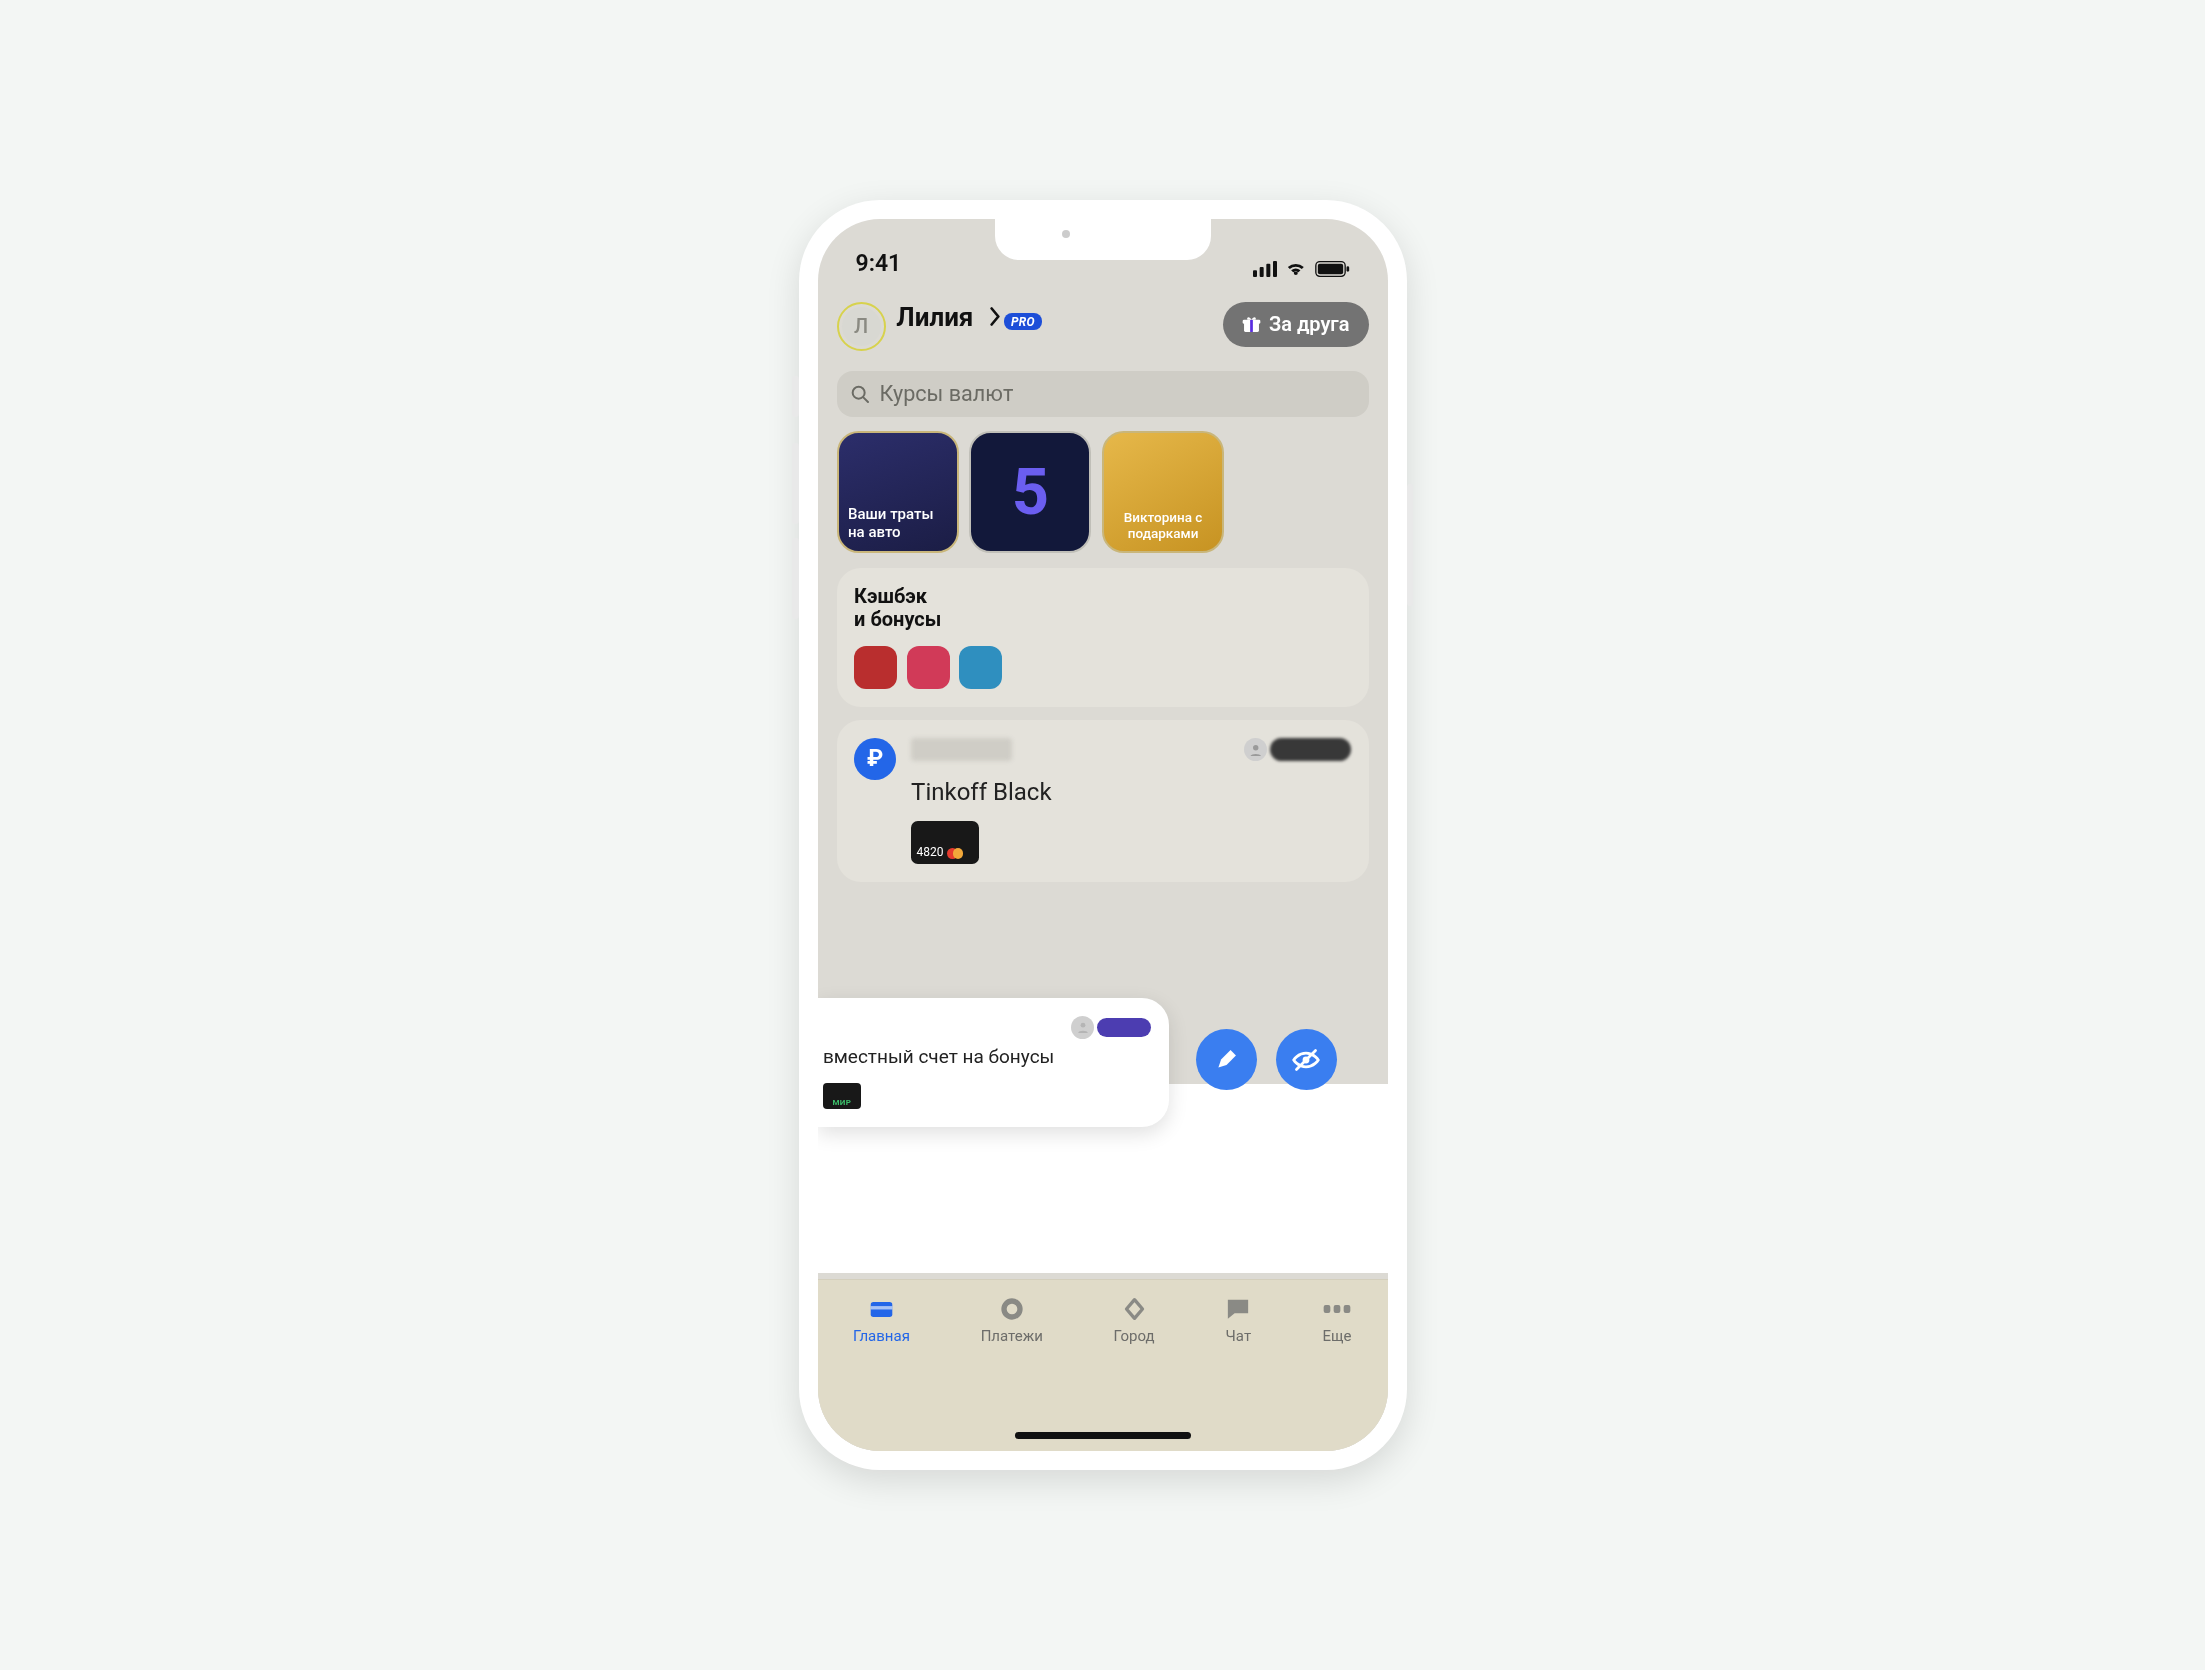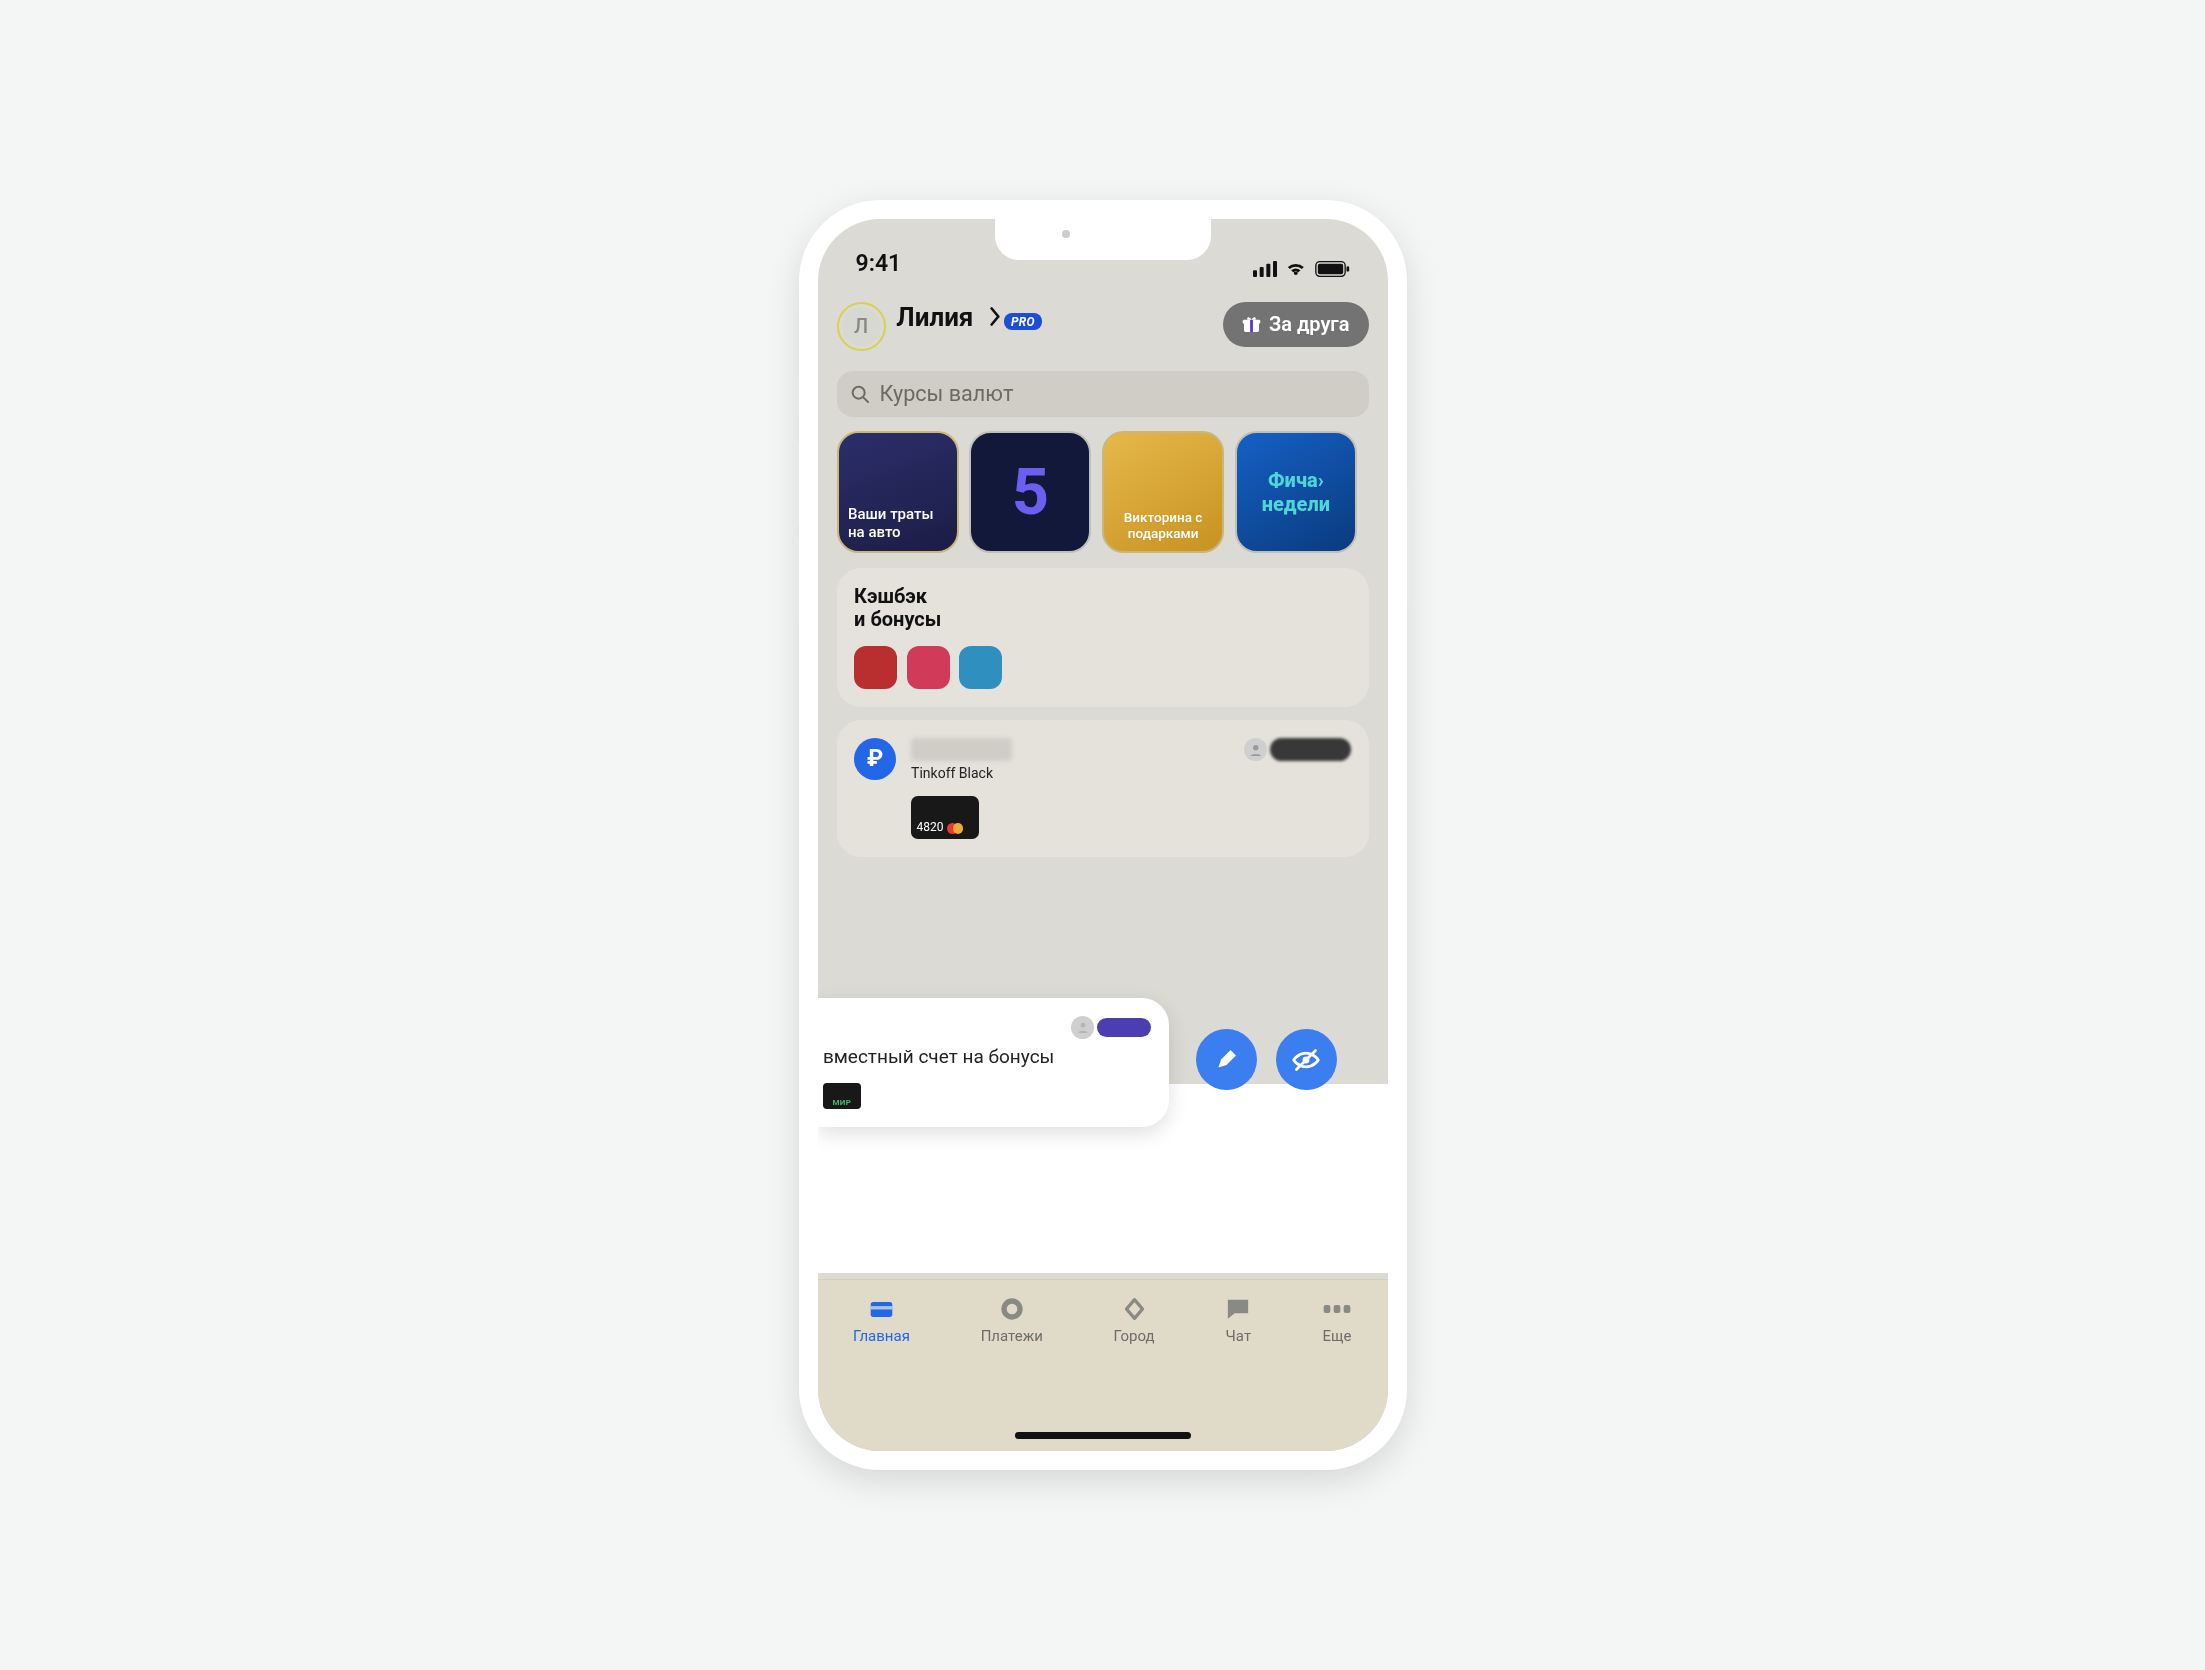--- a/index.html
+++ b/index.html
@@ -49,21 +49,21 @@
   .spend-bar { height: 10.8px; border-radius: 5.4px; margin-top: 15px; display: flex; overflow: hidden; }
   .spend-bar span { display: block; height: 100%; }
   .cash-row { display: flex; gap: 9.5px; margin-top: 15px; }
   .cash-sq { width: 43px; height: 43px; border-radius: 12px; }
 
   .account-card { margin: 13.5px 19px 0 19px; background: #e4e2db; border-radius: 24px; padding: 17.6px; }
   .acct-top { display: flex; justify-content: space-between; align-items: flex-start; }
   .acct-left { display: flex; gap: 15px; }
   .rouble { width: 42px; height: 42px; border-radius: 50%; background: #2366e8; color: #fff; display: flex; align-items: center; justify-content: center; font-size: 23px; font-weight: 700; }
   .acct-amount-blur { width: 101px; height: 23px; background: #cfcdc6; border-radius: 4px; filter: blur(2px); }
-  .acct-label { font-size: 14px; font-weight: 400; color: #222; margin-top: 4px; }
+  .acct-label { font-size: 24px; font-weight: 400; color: #222; margin-top: 17px; }
   .acct-share { display: flex; align-items: center; gap: -4px; }
   .mini-avatar { width: 23px; height: 23px; border-radius: 50%; background: #cfcfcf; display: flex; align-items: center; justify-content: center; }
   .mini-pill { width: 81px; height: 23px; background: #383838; border-radius: 13.5px; filter: blur(1.4px); margin-left: 2.7px; }
   .card-chip { width: 68px; height: 43px; background: #181818; border-radius: 6.8px; margin-top: 15px; margin-left: 57px; position: relative; color: #fff; font-size: 12px; display: flex; align-items: flex-end; padding: 5.4px; gap: 4px; }
   .mc { width: 16px; height: 10.8px; position: relative; }
   .mc::before, .mc::after { content: ""; position: absolute; width: 10.8px; height: 10.8px; border-radius: 50%; }
   .mc::before { background: #e63b2e; left: 0; }
   .mc::after { background: #f2a83a; right: 0; }
 
   .white-band { position: absolute; left: 0; right: 0; top: 804px; height: 189px; background: #fff; }
@@ -157,23 +157,20 @@
           <div class="stories">
             <div class="story s1">
                 <span>Ваши траты на авто</span>
               </div>
             <div class="story s2">
                 <span class="big5">5</span>
               </div>
             <div class="story s3">
                 <span>Викторина с подарками</span>
               </div>
-            <div class="story s4">
-                <span>Фича› недели</span>
-              </div>
           </div>
 
           <div class="row-cards">
             <div class="card">
               <h3 style="white-space:pre-line">Кэшбэк
 и бонусы</h3>
               <div class="cash-row" id="cash-row">
                   <div class="cash-sq" style="background: rgb(185, 46, 46);"></div>
                   <div class="cash-sq" style="background: rgb(209, 58, 88);"></div>
                   <div class="cash-sq" style="background: rgb(47, 143, 191);"></div>

